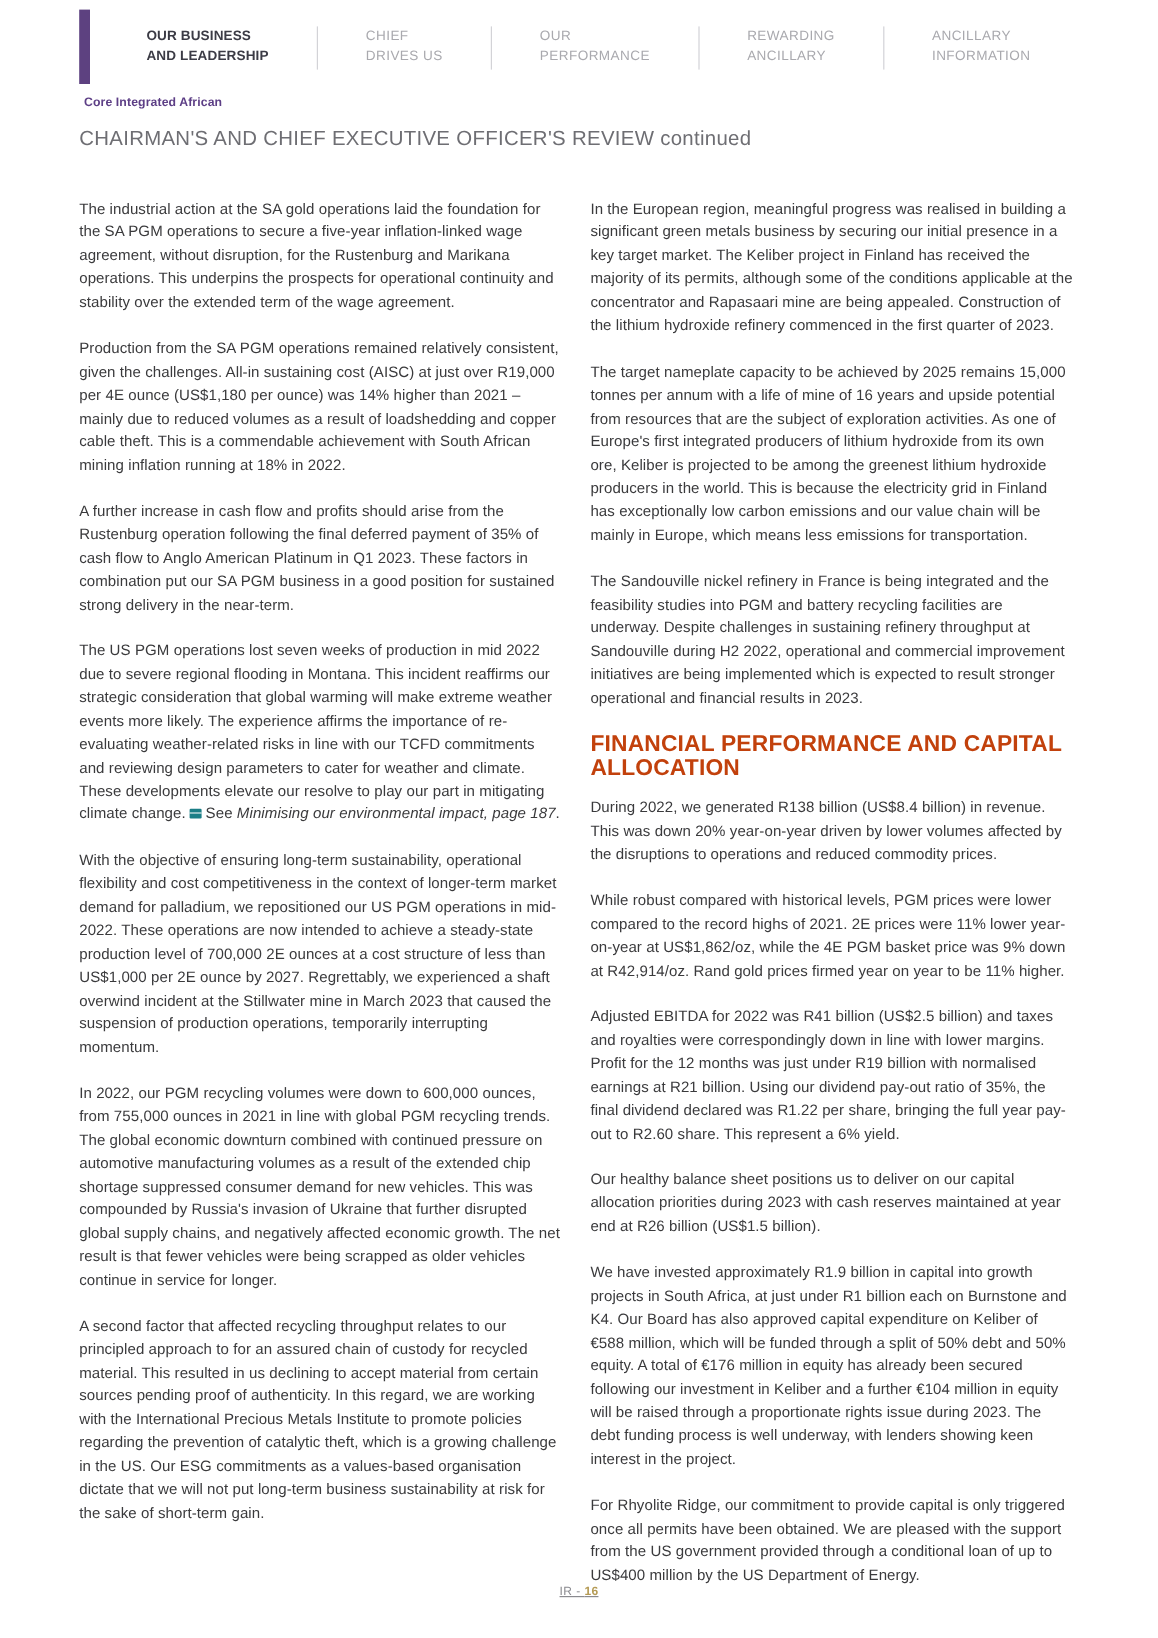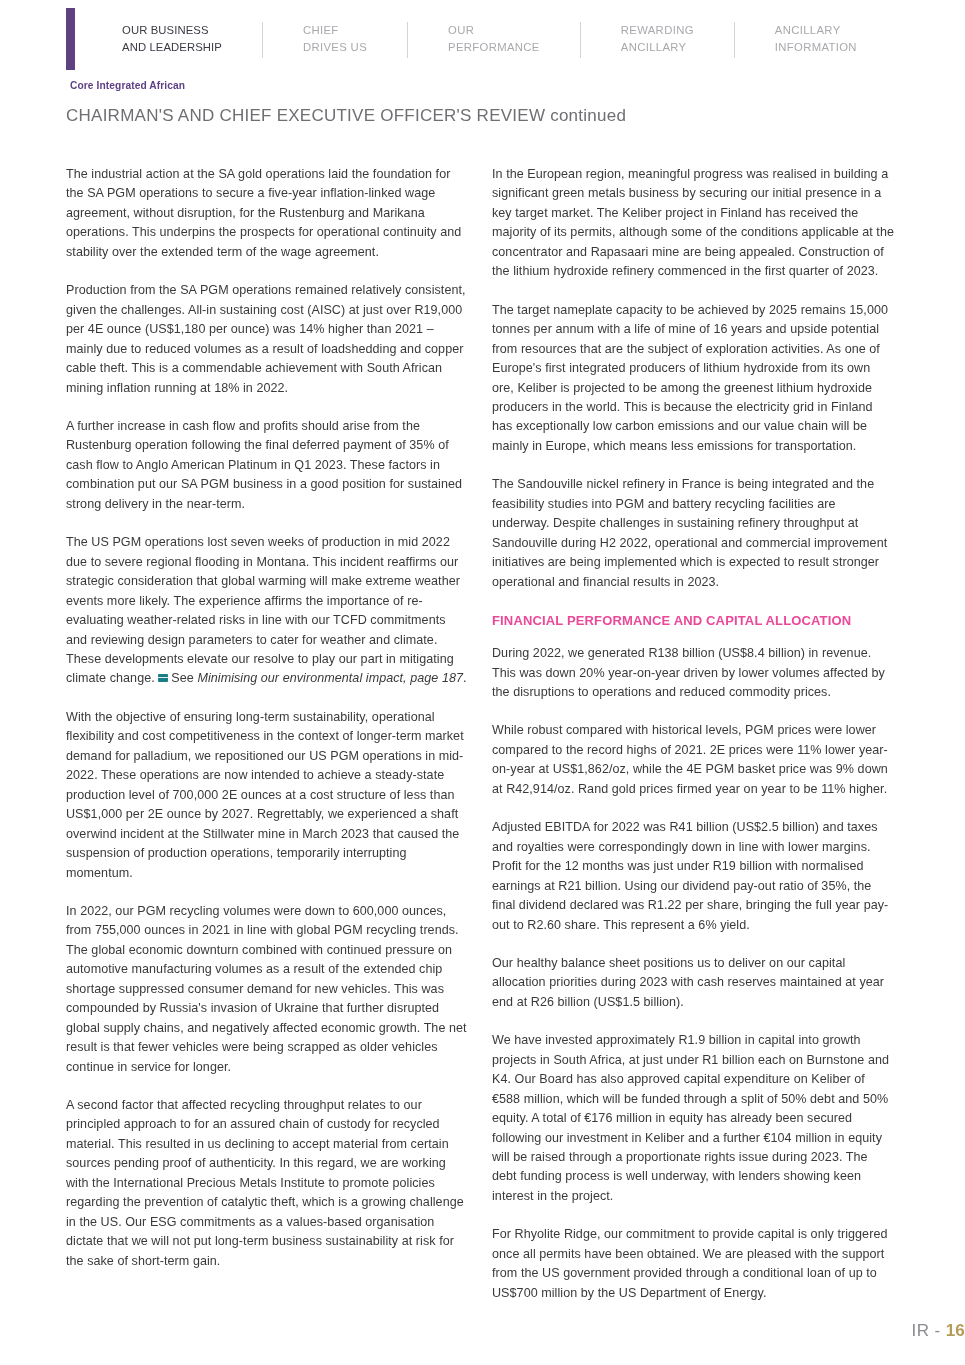--- a/index.html
+++ b/index.html
@@ -37,21 +37,21 @@
     flex-direction: column;
     justify-content: center;
     font-size: 11.3px;
     letter-spacing: 0.35px;
     line-height: 1.5;
     color: #a9a9ae;
     white-space: nowrap;
   }
   .nav-item.active {
     color: #3b3b45;
-    font-weight: normal;
+    font-weight: bold;
     letter-spacing: 0.1px;
   }
   .nav-sep {
     width: 1px;
     background: #d3d3d7;
     margin: 14px 0 12px 0;
     flex: 0 0 1px;
   }
   .nav-gap-a { width: 40px; flex: 0 0 40px; }
   .nav-gap-b { width: 40px; flex: 0 0 40px; }
@@ -88,23 +88,23 @@
     margin-top: 31px;
   }
   .col-left  { left: 66px; }
   .col-right { left: 492px; }
 
   .col p {
     margin: 0 0 19px 0;
   }
 
   .section-heading {
-    font-size: 13px;
-    font-weight: bold;
-    color: #ec4899;
+    font-size: 19px;
+    font-weight: bold;
+    color: #c2410c;
     line-height: 20px;
     letter-spacing: 0.15px;
     margin: 9px 0 13px 0;
   }
 
   em, .ital { font-style: italic; }
 
   
   .icon-book {
     display: inline-block;
@@ -150,24 +150,25 @@
     background: #ffffff;
   }
   .ref-block { }
 
   
   .footer {
     position: absolute;
     left: 0;
     right: 0;
     top: 1321px;
-    text-align: right;
-    font-size: 17px;
+    text-align: center;
+    font-size: 10px;
     letter-spacing: 0.4px;
     color: #8a8a8f;
+    text-decoration: underline;
   }
   .footer .pagenum {
     color: #b59b55;
     font-weight: bold;
     letter-spacing: 0.2px;
   }
 </style>
 </head>
 <body>
 
@@ -243,17 +244,17 @@
   <p>The Sandouville nickel refinery in France is being integrated and the feasibility studies into PGM and battery recycling facilities are underway. Despite challenges in sustaining refinery throughput at Sandouville during H2 2022, operational and commercial improvement initiatives are being implemented which is expected to result stronger operational and financial results in 2023.</p>
 
 
   <div class="section-heading">FINANCIAL PERFORMANCE AND CAPITAL ALLOCATION</div>
 
   <p>During 2022, we generated R138 billion (US$8.4 billion) in revenue. This was down 20% year-on-year driven by lower volumes affected by the disruptions to operations and reduced commodity prices.</p>
   <p>While robust compared with historical levels, PGM prices were lower compared to the record highs of 2021. 2E prices were 11% lower year-on-year at US$1,862/oz, while the 4E PGM basket price was 9% down at R42,914/oz. Rand gold prices firmed year on year to be 11% higher.</p>
   <p>Adjusted EBITDA for 2022 was R41 billion (US$2.5 billion) and taxes and royalties were correspondingly down in line with lower margins. Profit for the 12 months was just under R19 billion with normalised earnings at R21 billion. Using our dividend pay-out ratio of 35%, the final dividend declared was R1.22 per share, bringing the full year pay-out to R2.60 share. This represent a 6% yield.</p>
   <p>Our healthy  balance sheet  positions us to deliver on our capital allocation priorities during 2023 with cash reserves maintained at year end at  R26 billion (US$1.5 billion).</p>
   <p>We have invested approximately R1.9 billion in capital into growth projects in South Africa, at just under R1 billion each on Burnstone and K4. Our Board has also approved capital expenditure on Keliber of €588 million, which will be funded through a split of 50% debt and 50% equity. A total of €176 million in equity has already been secured following our investment in Keliber and a further €104 million in equity will be raised through a proportionate rights issue during 2023. The debt funding process is well underway, with lenders showing keen interest in the project.</p>
-  <p>For Rhyolite Ridge, our commitment to provide capital is only triggered once all permits have been obtained. We are pleased with the support from the US government provided through a conditional loan of up to US$700 million by the US Department of Energy.</p>
+  <p>For Rhyolite Ridge, our commitment to provide capital is only triggered once all permits have been obtained. We are pleased with the support from the US government provided through a conditional loan of up to US$400 million by the US Department of Energy.</p>
 
 </div>
 
 <div class="footer"><span>IR - </span><span class="pagenum">16</span></div>
 
 </body></html>

